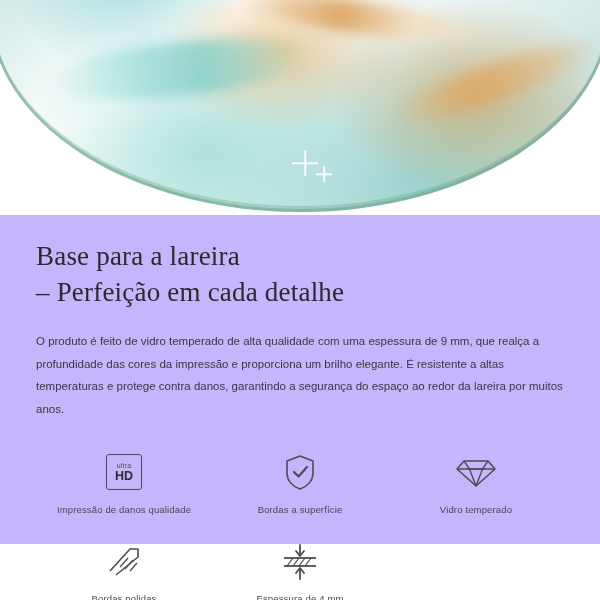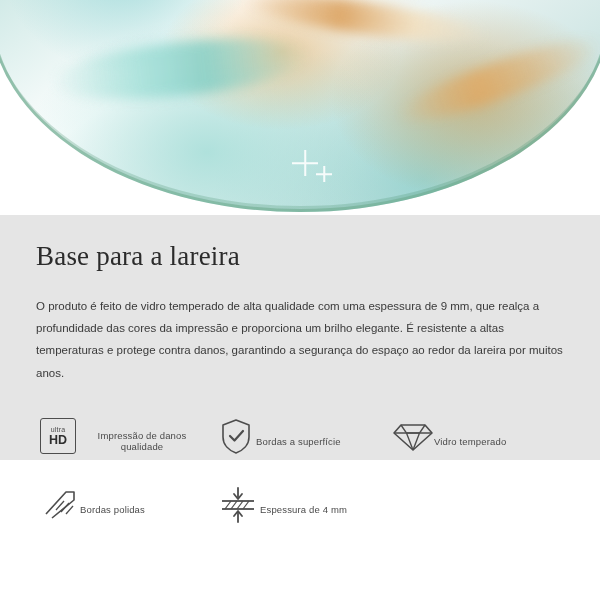--- a/index.html
+++ b/index.html
@@ -9,22 +9,22 @@
   body {
     width: 600px;
     height: 600px;
     background: #ffffff;
     font-family: "Liberation Sans", sans-serif;
     overflow: hidden;
   }
   .page {
     position: relative;
     width: 600px;
-    height: 460px;
-    background: #e5e5e5;
+    height: 544px;
+    background: #c4b5fd;
     box-sizing: border-box;
   }
 
   
   .hero {
     position: relative;
     width: 600px;
     height: 215px;
     overflow: hidden;
     background: #ffffff;
@@ -114,21 +114,21 @@
 
   
   .features {
     margin-top: 22px;
     display: grid;
     grid-template-columns: repeat(3, 1fr);
     row-gap: 6px;
   }
   .feature {
     display: flex;
-    flex-direction: row;
+    flex-direction: column;
     align-items: center;
     justify-content: flex-start;
     padding: 8px 4px 10px 4px;
   }
   .feature-icon {
     height: 44px;
     display: flex;
     align-items: center;
     justify-content: center;
   }
@@ -178,20 +178,21 @@
     </div>
     <div class="hero-edge"></div>
     <div class="sparkle sp1"></div>
     <div class="sparkle sp2"></div>
   </div>
 
   <div class="content">
 
     <h1 class="headline">
       <span>Base para a lareira</span>
+      <span class="line2">– Perfeição em cada detalhe</span>
     </h1>
 
     <p class="body-copy">O produto é feito de vidro temperado de alta qualidade com uma espessura de 9 mm, que realça a profundidade das cores da impressão e proporciona um brilho elegante. É resistente a altas temperaturas e protege contra danos, garantindo a segurança do espaço ao redor da lareira por muitos anos.</p>
 
     <div class="features">
 
 
       <div class="feature">
         <div class="feature-icon">
           <div class="hd-box">

